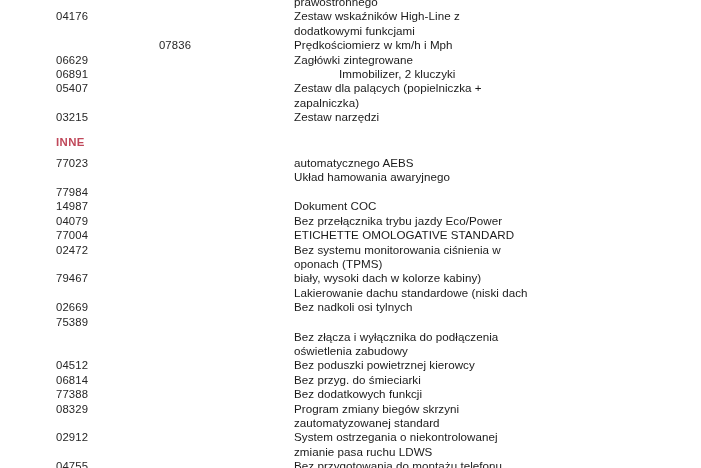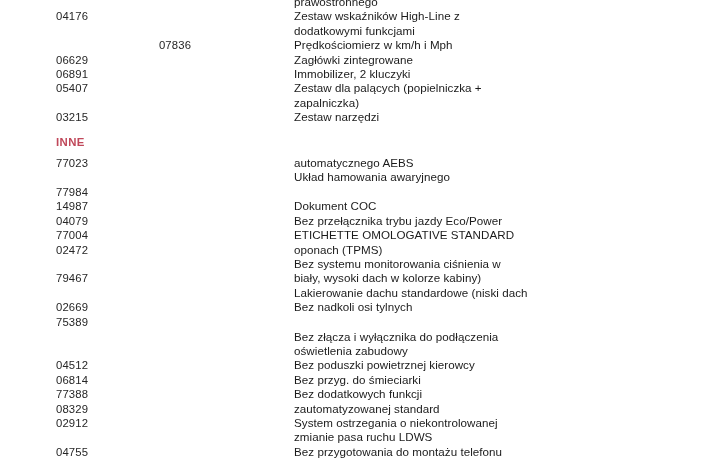--- a/index.html
+++ b/index.html
@@ -93,21 +93,21 @@
           </div>
         </div>
         <div class="row">
           <div class="code-col" style="color: rgb(38, 38, 38);">06629</div>
           <div class="desc-col" style="color: rgb(26, 26, 26);">
             <span class="desc-line">Zagłówki zintegrowane</span>
           </div>
         </div>
         <div class="row">
           <div class="code-col" style="color: rgb(38, 38, 38);">06891</div>
-          <div class="desc-col" style="color: rgb(26, 26, 26);">
+          <div class="desc-col" style="color: rgb(26, 26, 26); margin-left: 45px;">
             <span class="desc-line">Immobilizer, 2 kluczyki</span>
           </div>
         </div>
         <div class="row">
           <div class="code-col" style="color: rgb(38, 38, 38);">05407</div>
           <div class="desc-col" style="color: rgb(26, 26, 26);">
             <span class="desc-line">Zestaw dla palących (popielniczka +</span>
             <span class="desc-line">zapalniczka)</span>
           </div>
         </div>
@@ -144,22 +144,22 @@
         </div>
         <div class="row">
           <div class="code-col" style="color: rgb(38, 38, 38);">77004</div>
           <div class="desc-col" style="color: rgb(26, 26, 26);">
             <span class="desc-line">ETICHETTE OMOLOGATIVE STANDARD</span>
           </div>
         </div>
         <div class="row">
           <div class="code-col" style="color: rgb(38, 38, 38);">02472</div>
           <div class="desc-col" style="color: rgb(26, 26, 26);">
+            <span class="desc-line">Bez systemu monitorowania ciśnienia w</span>
             <span class="desc-line">oponach (TPMS)</span>
-            <span class="desc-line">Bez systemu monitorowania ciśnienia w</span>
           </div>
         </div>
         <div class="row">
           <div class="code-col" style="color: rgb(38, 38, 38);">79467</div>
           <div class="desc-col" style="color: rgb(26, 26, 26);">
             <span class="desc-line">biały, wysoki dach w kolorze kabiny)</span>
             <span class="desc-line">Lakierowanie dachu standardowe (niski dach</span>
           </div>
         </div>
         <div class="row">
@@ -189,20 +189,21 @@
         </div>
         <div class="row">
           <div class="code-col" style="color: rgb(38, 38, 38);">77388</div>
           <div class="desc-col" style="color: rgb(26, 26, 26);">
             <span class="desc-line">Bez dodatkowych funkcji</span>
           </div>
         </div>
         <div class="row">
           <div class="code-col" style="color: rgb(38, 38, 38);">08329</div>
           <div class="desc-col" style="color: rgb(26, 26, 26);">
+            <span class="desc-line">Program zmiany biegów skrzyni</span>
             <span class="desc-line">zautomatyzowanej standard</span>
           </div>
         </div>
         <div class="row">
           <div class="code-col" style="color: rgb(38, 38, 38);">02912</div>
           <div class="desc-col" style="color: rgb(26, 26, 26);">
             <span class="desc-line">System ostrzegania o niekontrolowanej</span>
             <span class="desc-line">zmianie pasa ruchu LDWS</span>
           </div>
         </div>

